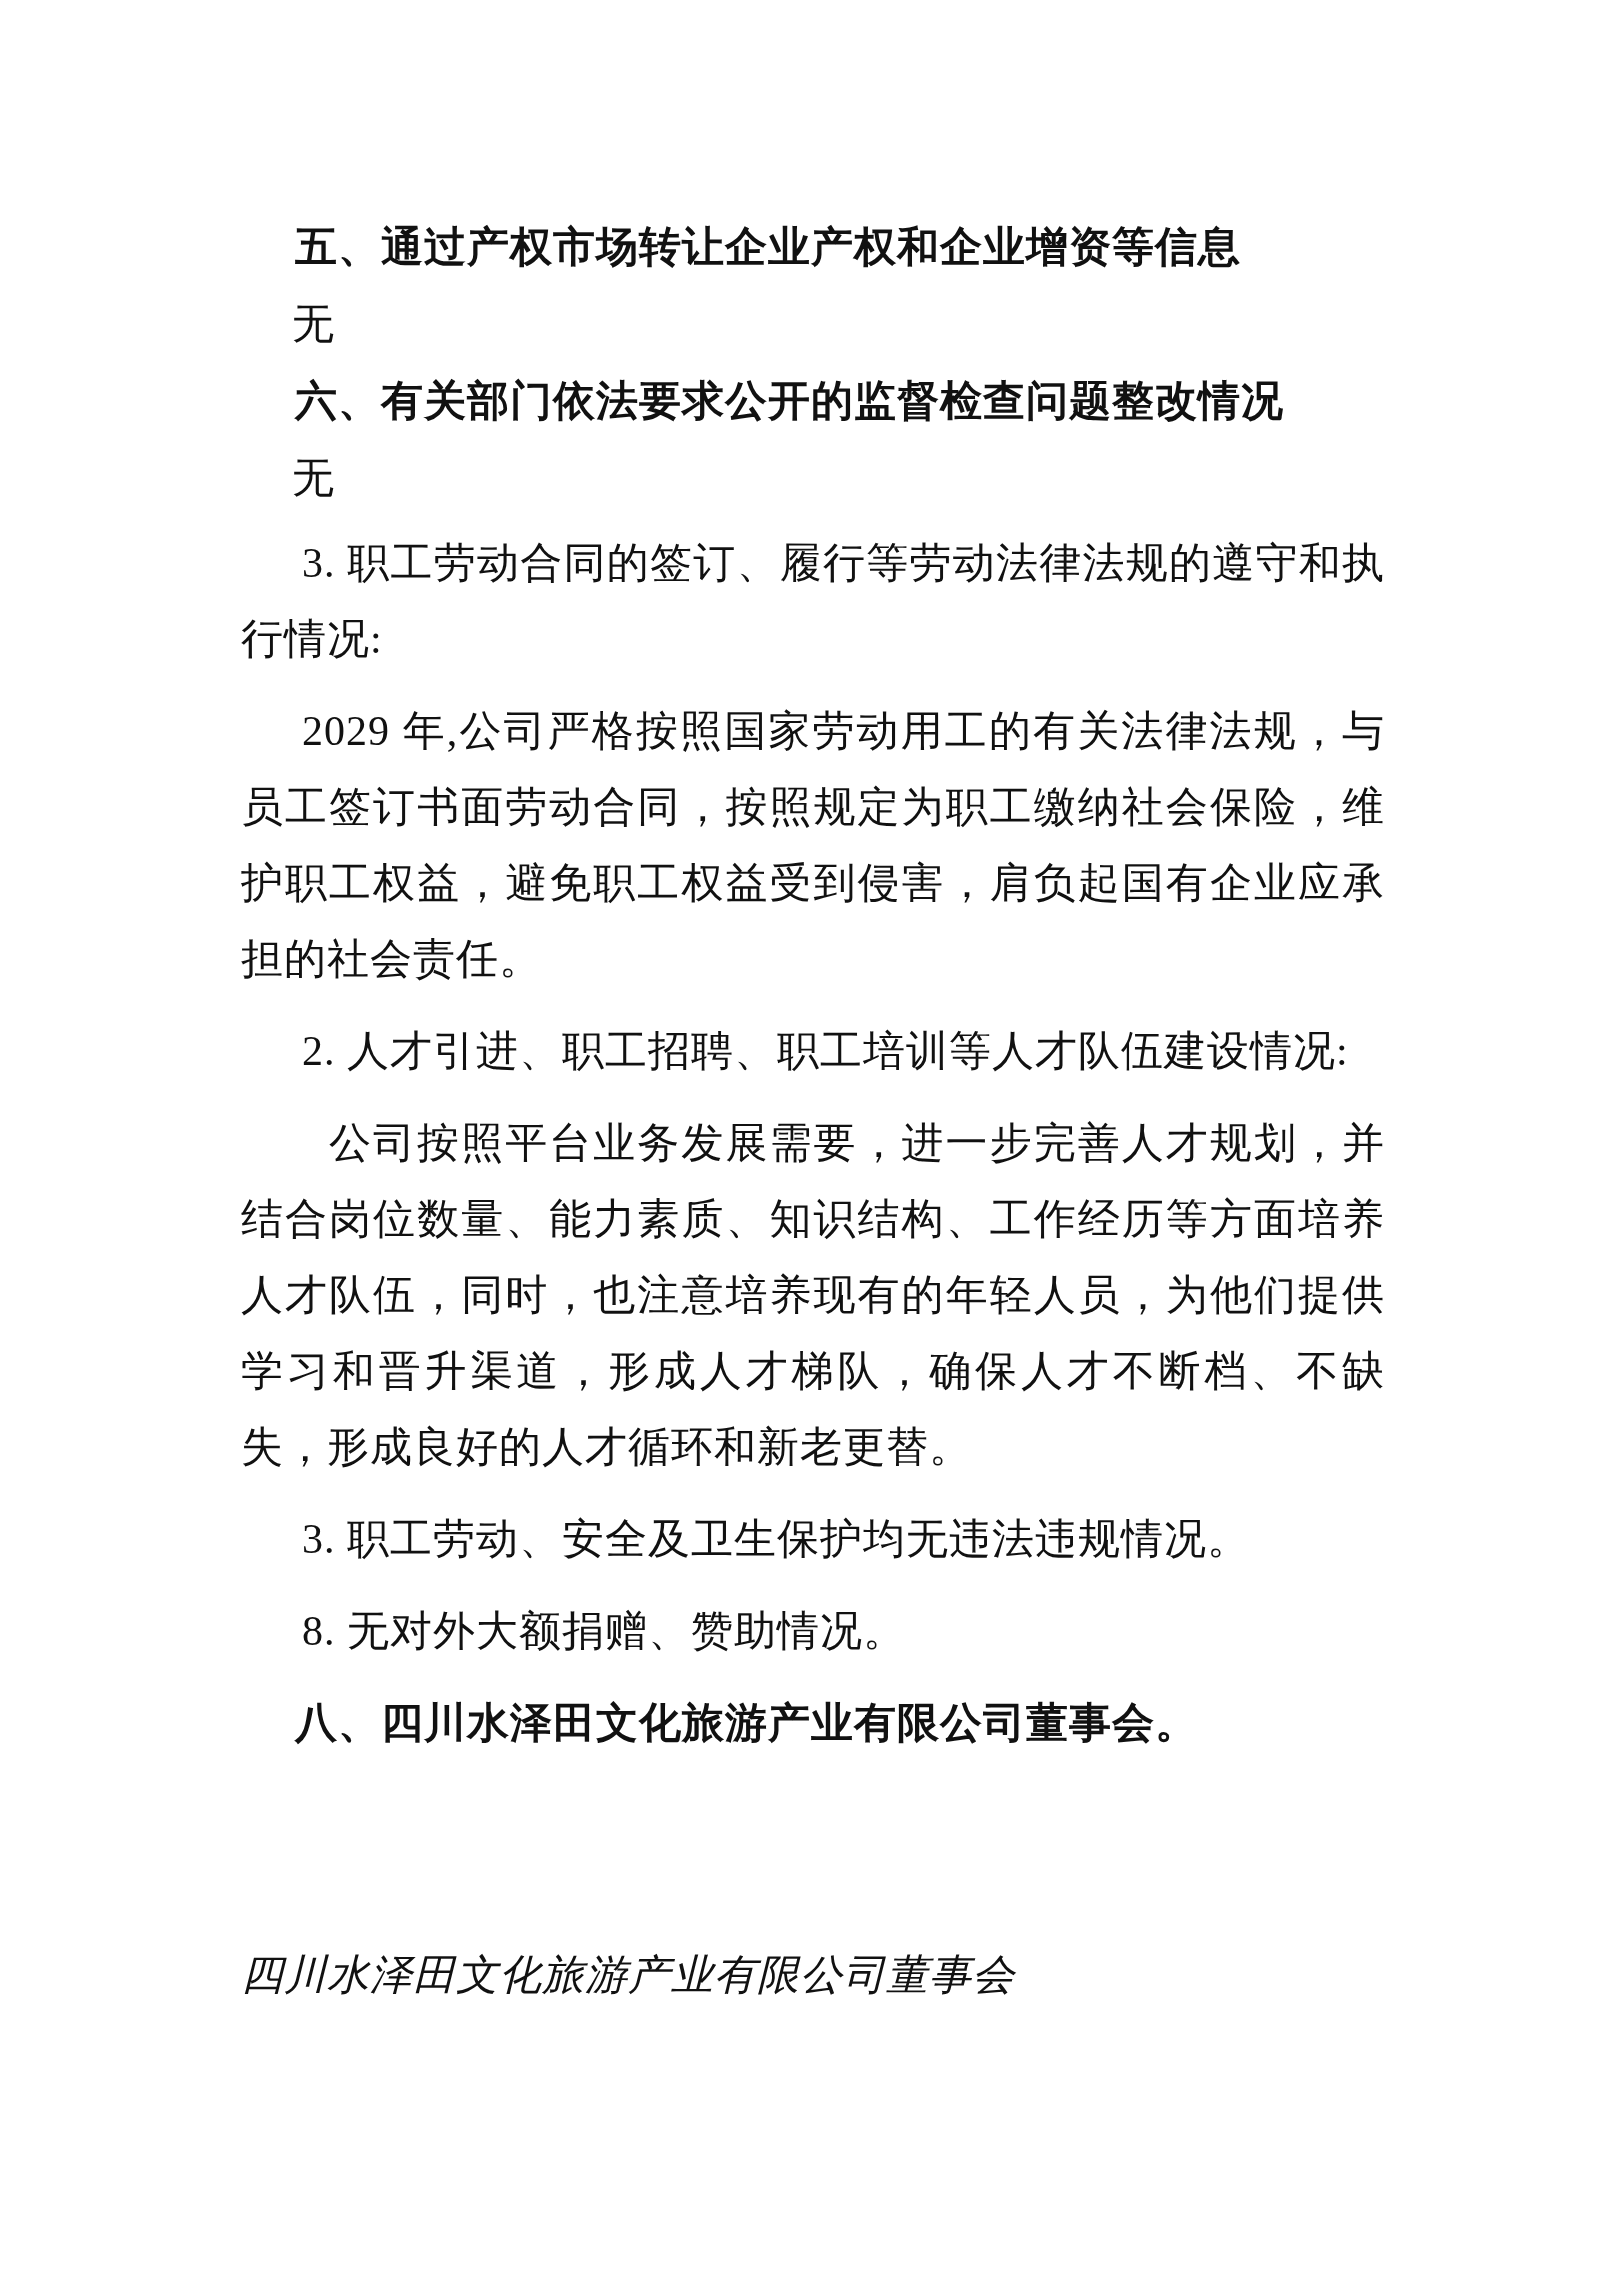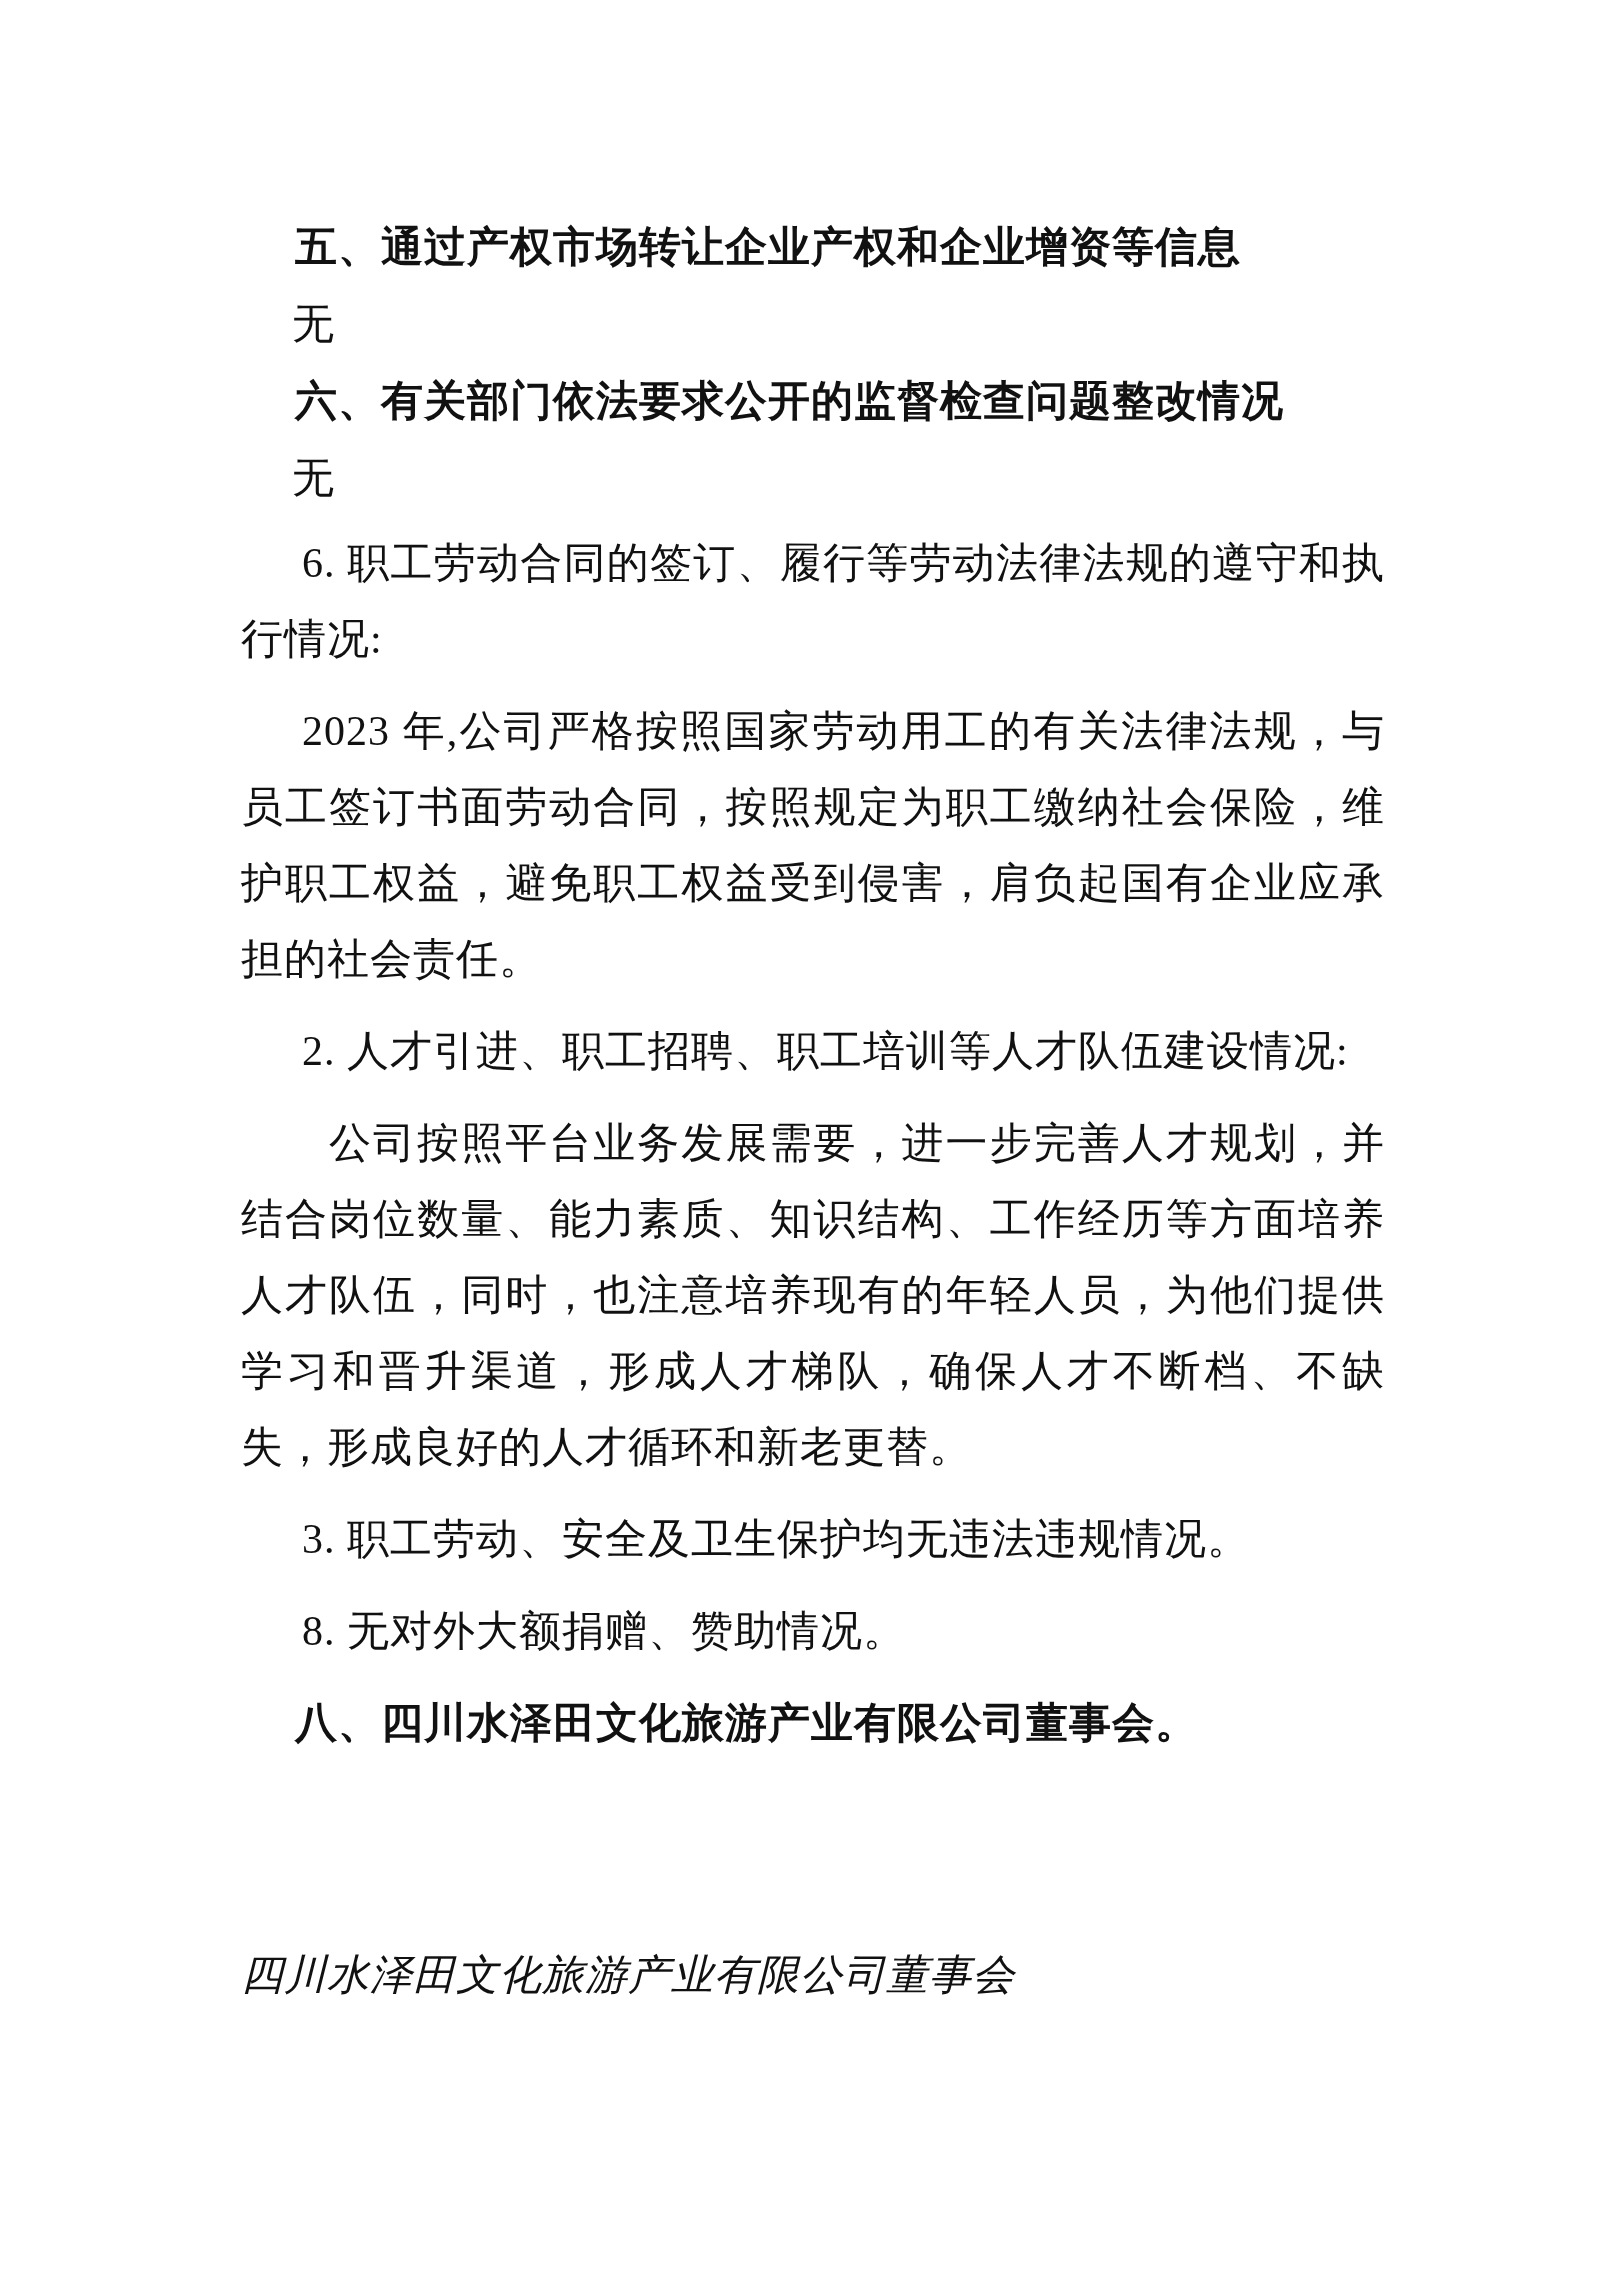--- a/index.html
+++ b/index.html
@@ -71,23 +71,23 @@
 
     <p class="heading tight">五、通过产权市场转让企业产权和企业增资等信息</p>
 
     <p class="none-value tight">无</p>
 
     <p class="heading tight">六、有关部门依法要求公开的监督检查问题整改情况</p>
 
     <p class="none-value tight">无</p>
 
 
-    <p class="p-num p-first">6. 职工劳动合同的签订、履行等劳动法律法规的遵守和执行情况:</p>
+    <p class="p-num p-first">3. 职工劳动合同的签订、履行等劳动法律法规的遵守和执行情况:</p>
 
-    <p class="p-num">2023 年,公司严格按照国家劳动用工的有关法律法规，与员工签订书面劳动合同，按照规定为职工缴纳社会保险，维护职工权益，避免职工权益受到侵害，肩负起国有企业应承担的社会责任。</p>
+    <p class="p-num">2029 年,公司严格按照国家劳动用工的有关法律法规，与员工签订书面劳动合同，按照规定为职工缴纳社会保险，维护职工权益，避免职工权益受到侵害，肩负起国有企业应承担的社会责任。</p>
 
     <p class="p-num">2. 人才引进、职工招聘、职工培训等人才队伍建设情况:</p>
 
     <p class="p-prose">公司按照平台业务发展需要，进一步完善人才规划，并结合岗位数量、能力素质、知识结构、工作经历等方面培养人才队伍，同时，也注意培养现有的年轻人员，为他们提供学习和晋升渠道，形成人才梯队，确保人才不断档、不缺失，形成良好的人才循环和新老更替。</p>
 
     <p class="p-num">3. 职工劳动、安全及卫生保护均无违法违规情况。</p>
 
     <p class="p-num">8. 无对外大额捐赠、赞助情况。</p>
 
     <p class="heading">八、四川水泽田文化旅游产业有限公司董事会。</p>

